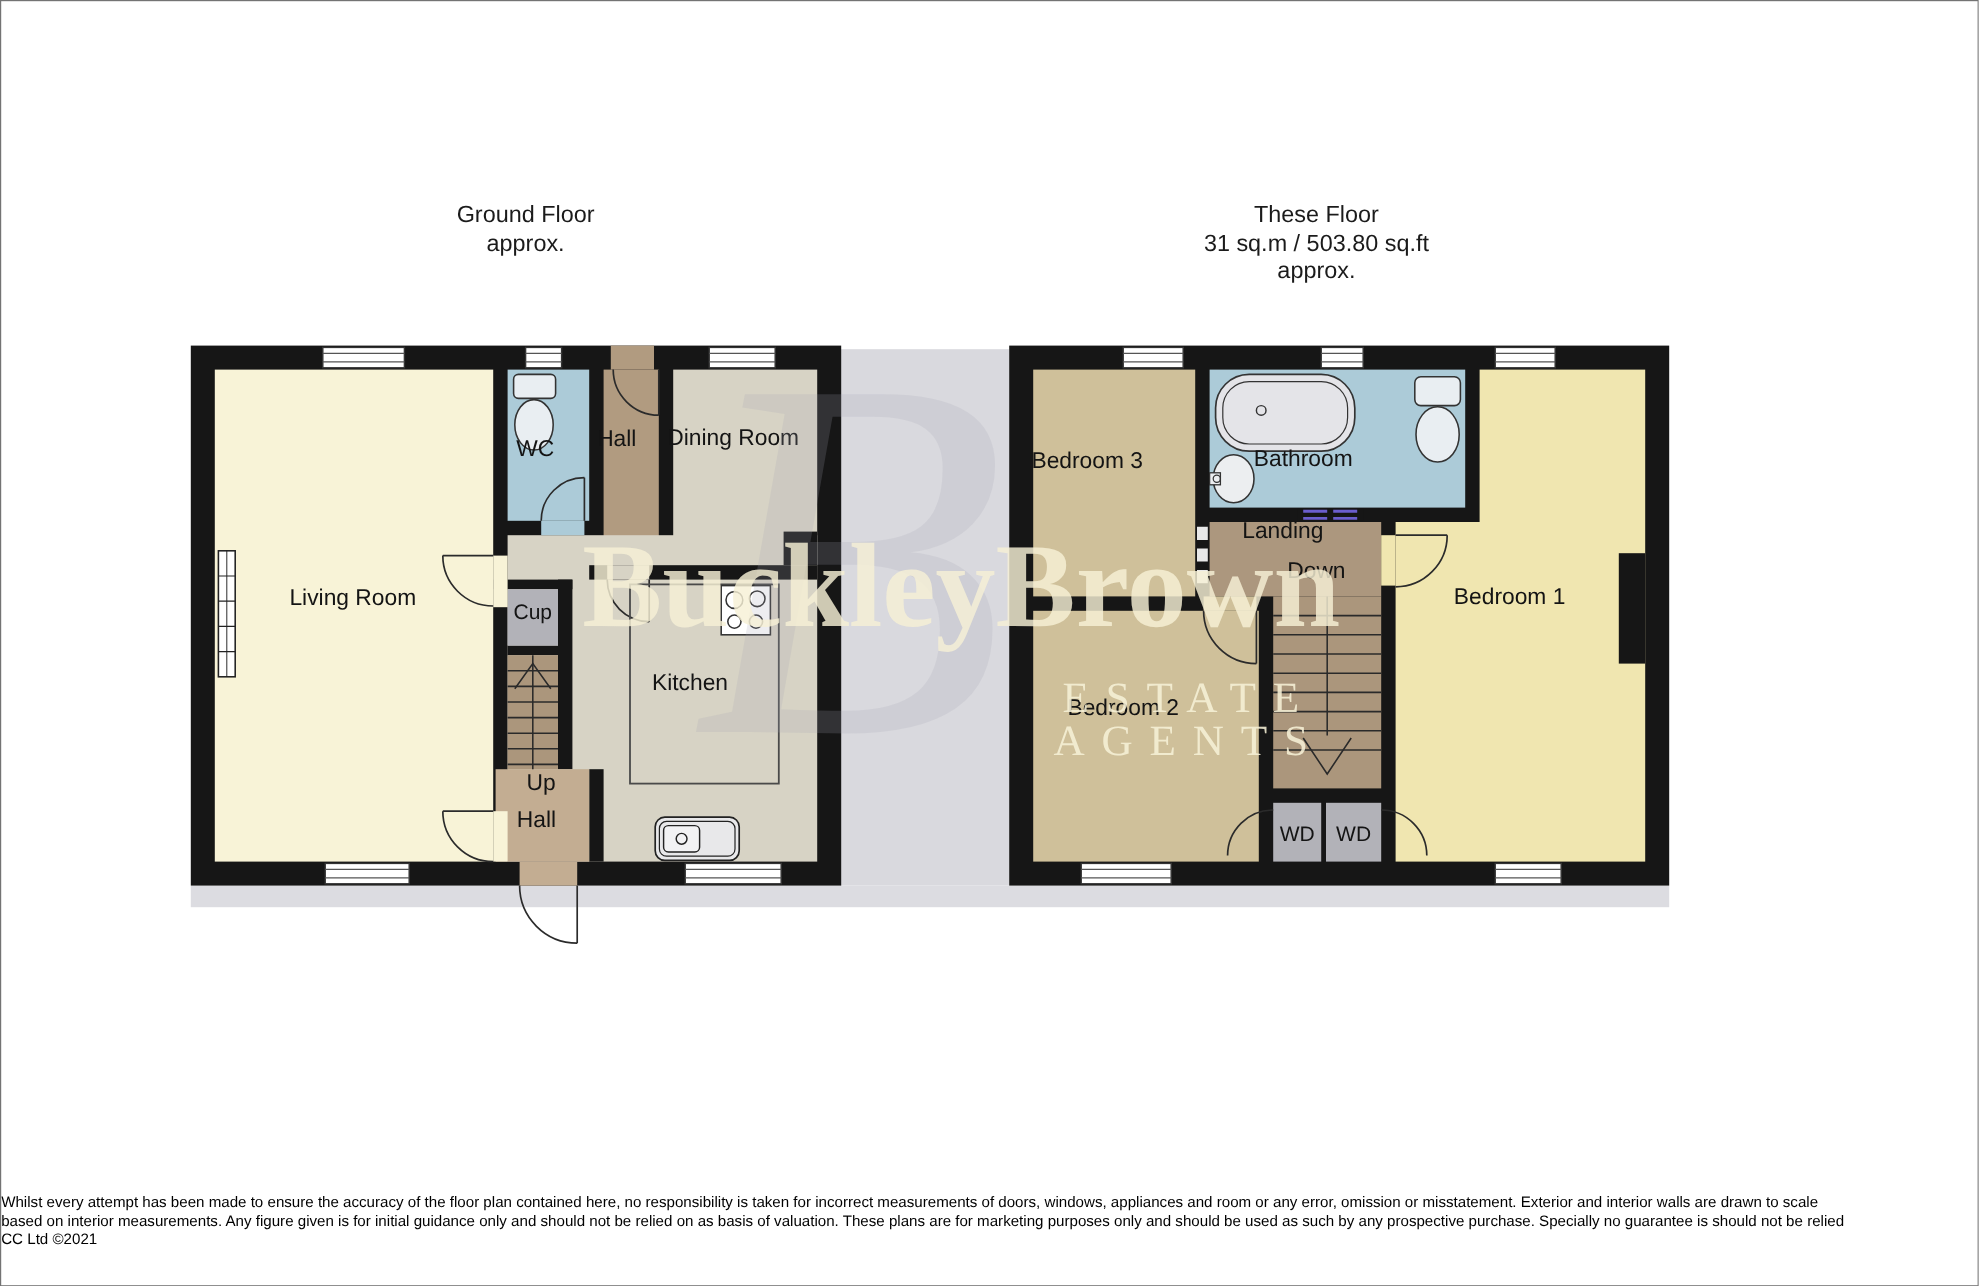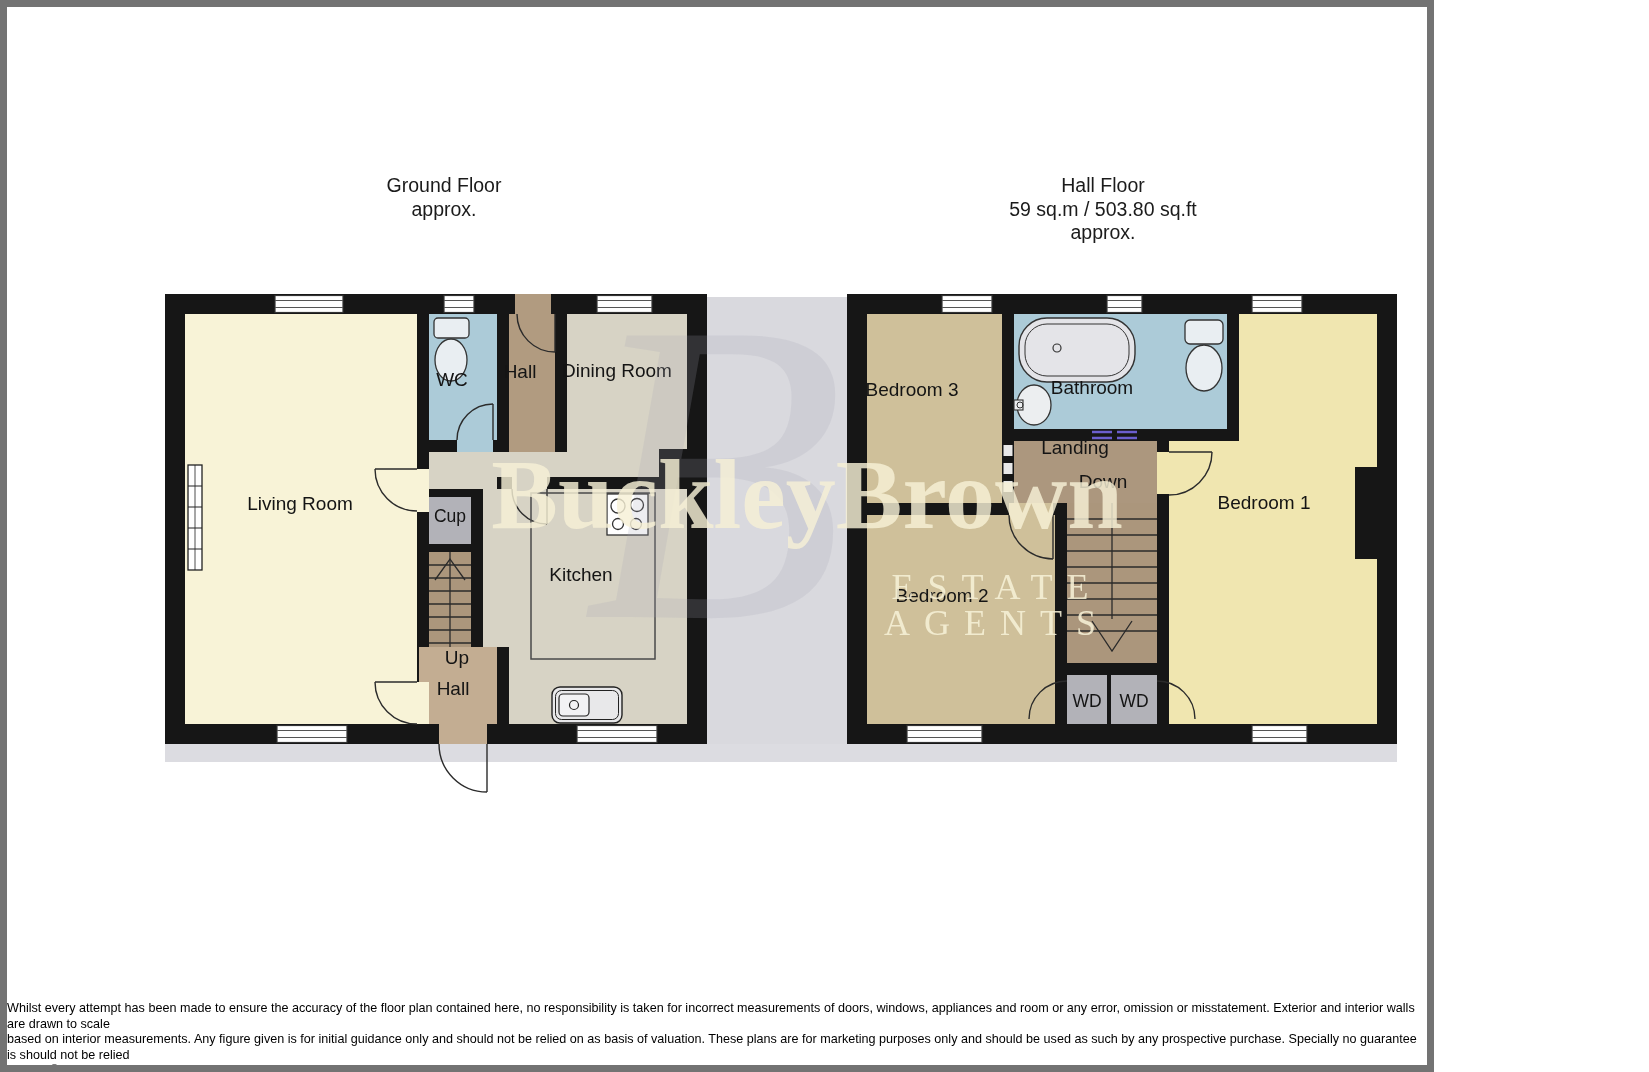--- a/index.html
+++ b/index.html
@@ -1,17 +1,17 @@
 <!DOCTYPE html>
 <html><head>
 <meta charset="utf-8">
 <style>
   html,body{margin:0;padding:0;background:#fff;}
-  .canvas{position:relative;width:1434px;height:1072px;background:#ffffff;overflow:hidden;
-          font-family:"Liberation Sans",sans-serif;box-sizing:border-box;border:7px solid #737373;}
+  .canvas{position:relative;width:1649px;height:1072px;background:#ffffff;overflow:hidden;
+          font-family:"Liberation Sans",sans-serif;box-sizing:border-box;border:1px solid #737373;}
   .title-block{position:absolute;text-align:center;font-size:19.5px;line-height:23.5px;color:#1b1b1b;}
   #gf-title{left:257px;top:167px;width:360px;}
   #ff-title{left:916px;top:167px;width:360px;}
   .wm-gap{position:absolute;left:699px;top:290px;width:141px;height:447px;background:#d9d9de;z-index:1;}
   .wm-under{position:absolute;left:158px;top:737px;width:1232px;height:18px;background:#dcdce1;z-index:1;}
   svg.plan{position:absolute;left:0;top:0;z-index:2;}
   .room-label{font-family:"Liberation Sans",sans-serif;font-size:19px;fill:#141414;text-anchor:middle;}
   .room-label.small{font-size:17.5px;}
   .wm-bigB{position:absolute;left:575px;top:250px;z-index:3;font-family:"Liberation Serif",serif;
            font-style:italic;font-size:430px;line-height:1;color:rgba(165,165,180,0.20);pointer-events:none;}
@@ -27,22 +27,22 @@
 </head>
 <body>
 
 <div class="canvas">
 
   <div class="title-block" id="gf-title">
     <div>Ground Floor</div>
     <div>approx.</div>
   </div>
   <div class="title-block" id="ff-title">
-    <div>Hall Floor</div>
-    <div>59 sq.m / 503.80 sq.ft</div>
+    <div>These Floor</div>
+    <div>31 sq.m / 503.80 sq.ft</div>
     <div>approx.</div>
   </div>
 
   <div class="wm-gap"></div>
   <div class="wm-under"></div>
 
   <svg class="plan" width="1649" height="1072" viewBox="0 0 1649 1072">
 
     <g>
       <rect x="158" y="287" width="542" height="450" fill="#161616"></rect>

